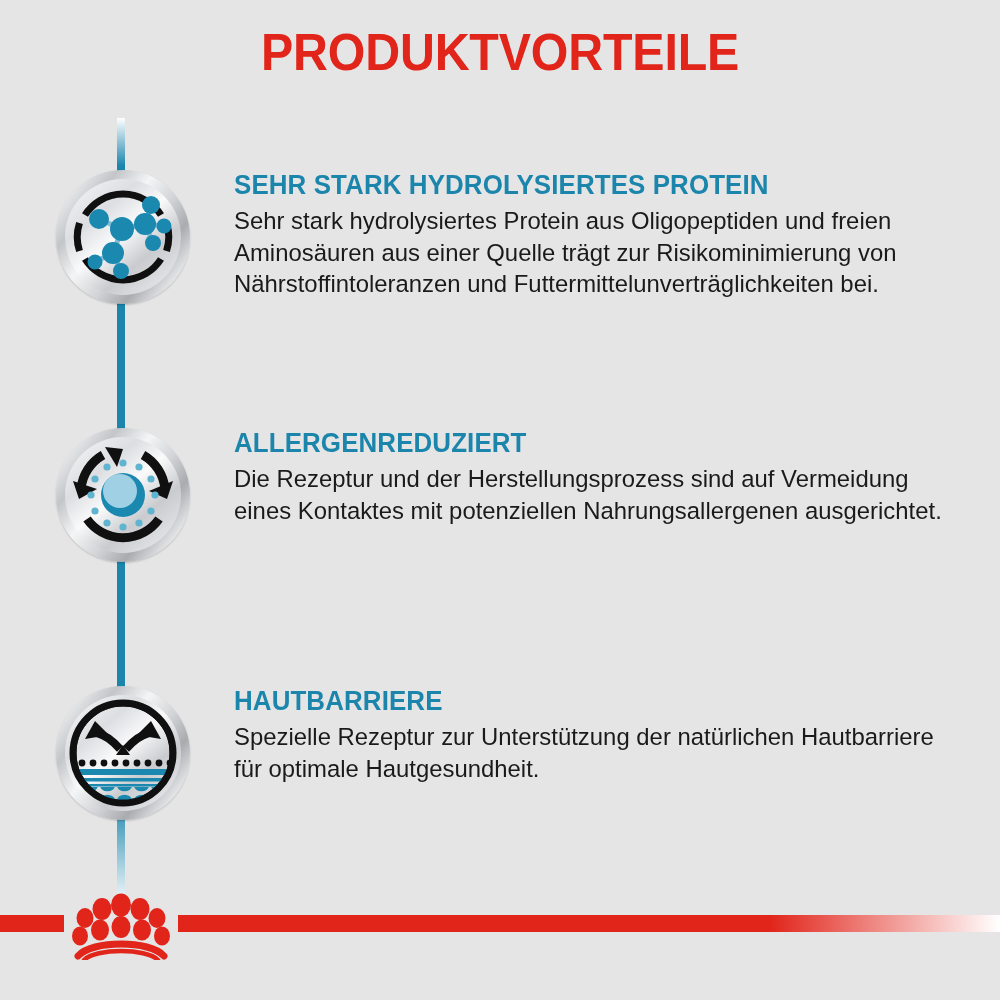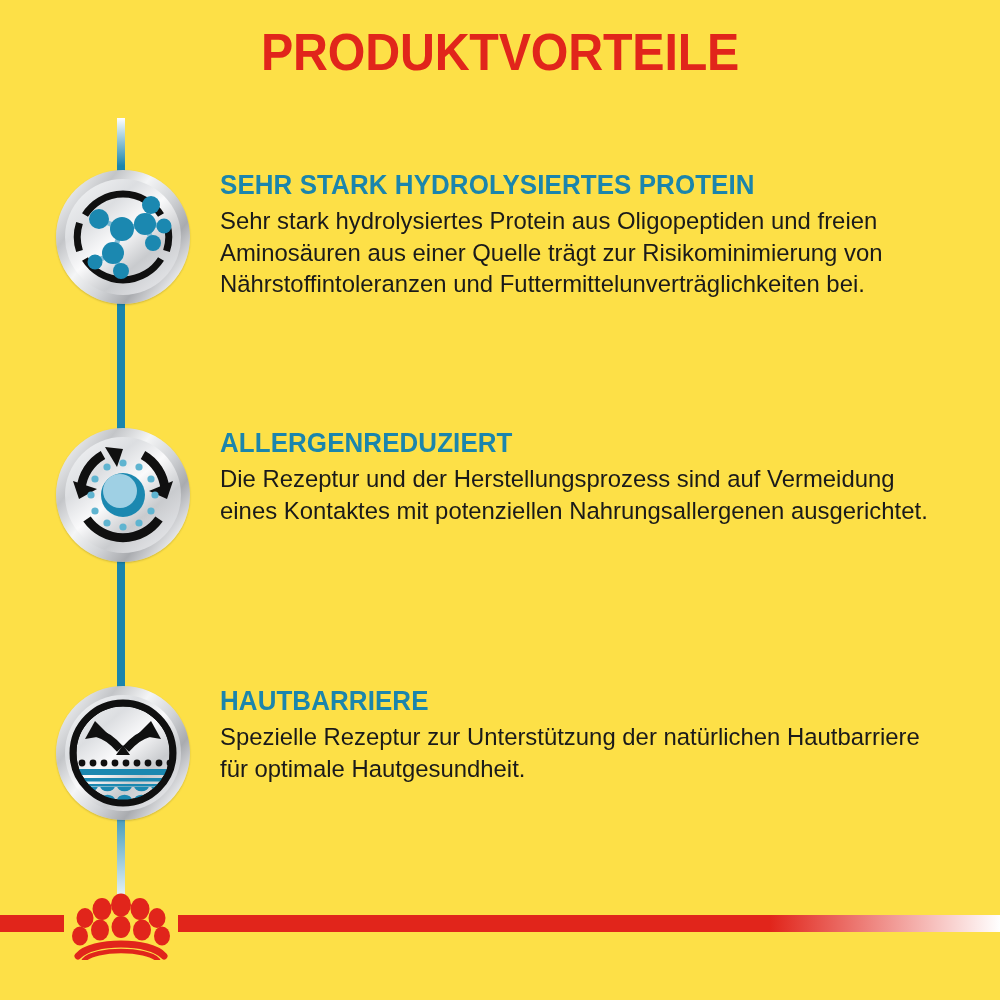--- a/index.html
+++ b/index.html
@@ -12,21 +12,21 @@
     height: 1000px;
     overflow: hidden;
     font-family: "Liberation Sans", sans-serif;
     -webkit-font-smoothing: antialiased;
   }
 
   .page {
     position: relative;
     width: 1000px;
     height: 1000px;
-    background: #fde047;
+    background: #e5e5e5;
   }
 
   
   .title {
     position: absolute;
     top: 22px;
     left: 0;
     width: 1000px;
     text-align: center;
     color: #e1251b;
@@ -92,21 +92,21 @@
         #fafafb 48%,
         #c9cbce 68%,
         #e2e3e6 88%,
         #b7b9bd 100%);
     overflow: hidden;
   }
   .badge svg { display: block; }
 
   .f-text {
     position: absolute;
-    left: 220px;
+    left: 234px;
     top: 0;
     width: 730px;
   }
   .f-head {
     color: #1b85ac;
     font-size: 27px;
     font-weight: 700;
     letter-spacing: 0.1px;
     transform: scaleX(0.96);
     transform-origin: left top;

